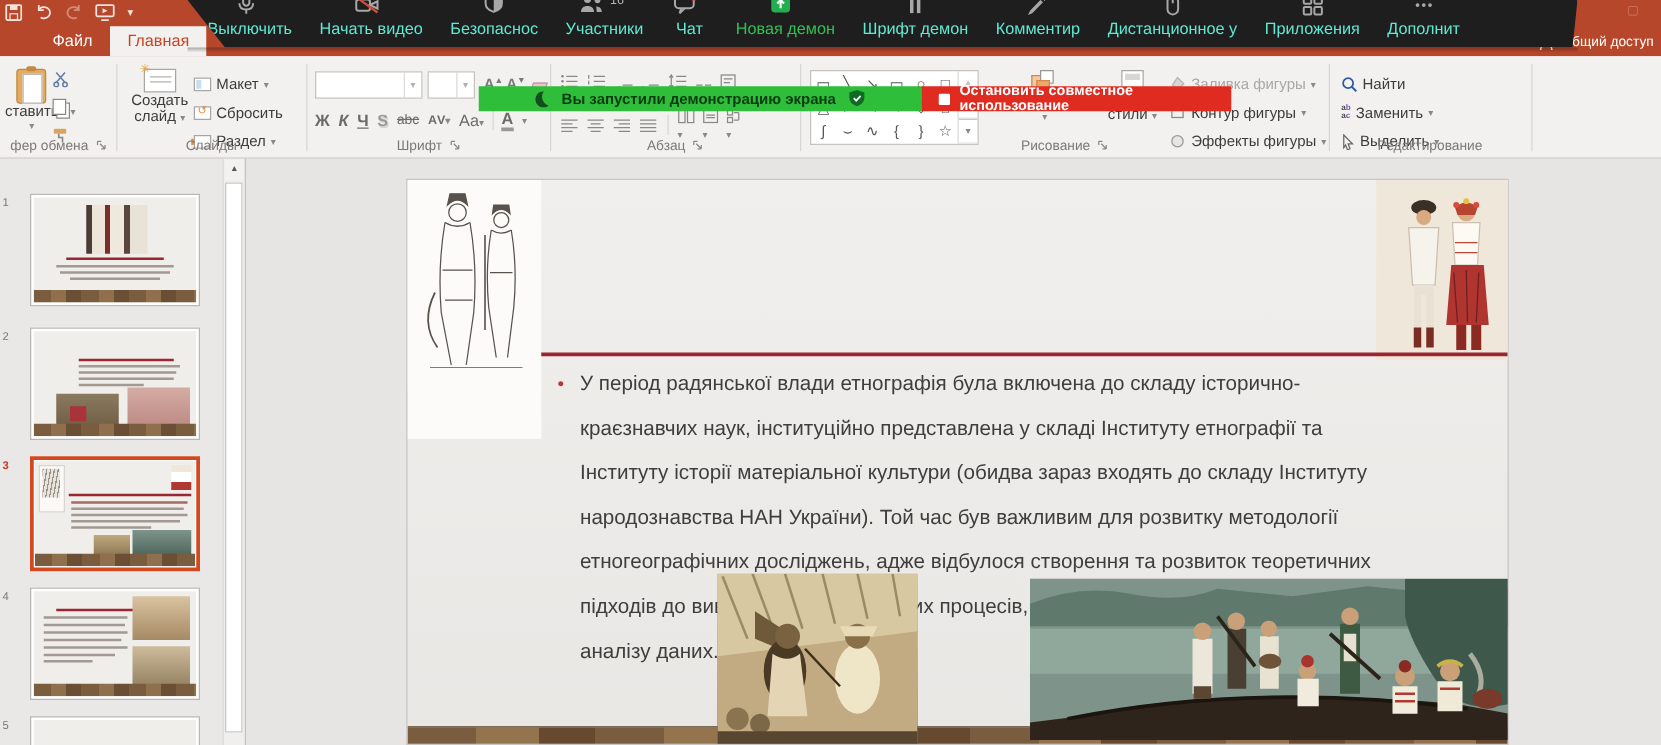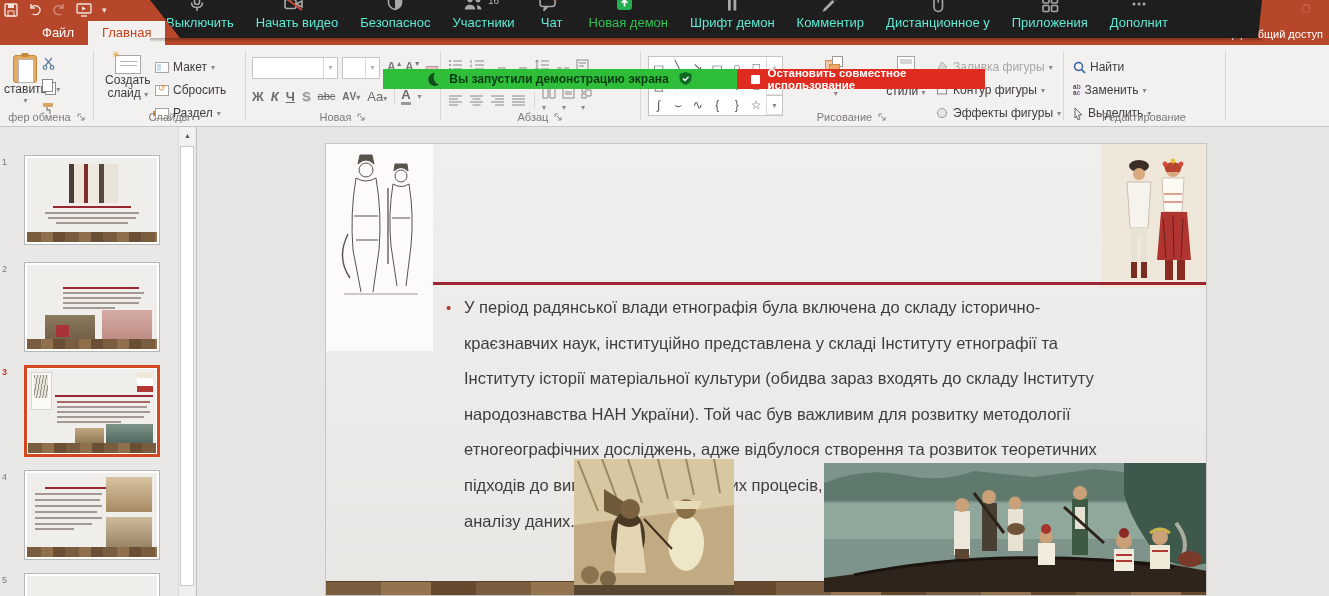--- a/index.html
+++ b/index.html
@@ -398,21 +398,21 @@
         <span class="fbtn" style="font-style:italic">К</span>
         <span class="fbtn u">Ч</span>
         <span class="fbtn shadow">S</span>
         <span class="fbtn strike">abc</span>
         <span class="fbtn" style="font-size:10px"><span>АV</span><span class="caret">▾</span></span>
         <span class="fbtn" style="font-weight:normal"><span>Aa</span><span class="caret">▾</span></span>
         <span style="width:1px;height:16px;background:#d8d6d4;margin:0 6px 0 0"></span>
         <span class="fbtn" style="border-bottom:3px solid #9a9896"><span>А</span></span>
         <span class="caret">▾</span>
       </div>
-      <div class="glabel"><span>Новая</span>
+      <div class="glabel"><span>Шрифт</span>
         <svg width="8" height="8" viewBox="0 0 8 8" style="margin-left:3px">
             <path d="M1 1h3M1 1v3M3 3l4 4M7 7H4M7 7V4" stroke="#8a8886" fill="none"></path>
           </svg>
       </div>
     </div>
 
     <div class="rgroup" style="left:440px;width:200px">
       <div style="position:absolute;left:8px;top:14px;display:flex;align-items:center;">
         <span class="pli"><svg width="16" height="12">
               <circle cx="2" cy="2" r="1" fill="#8a8886"></circle>

